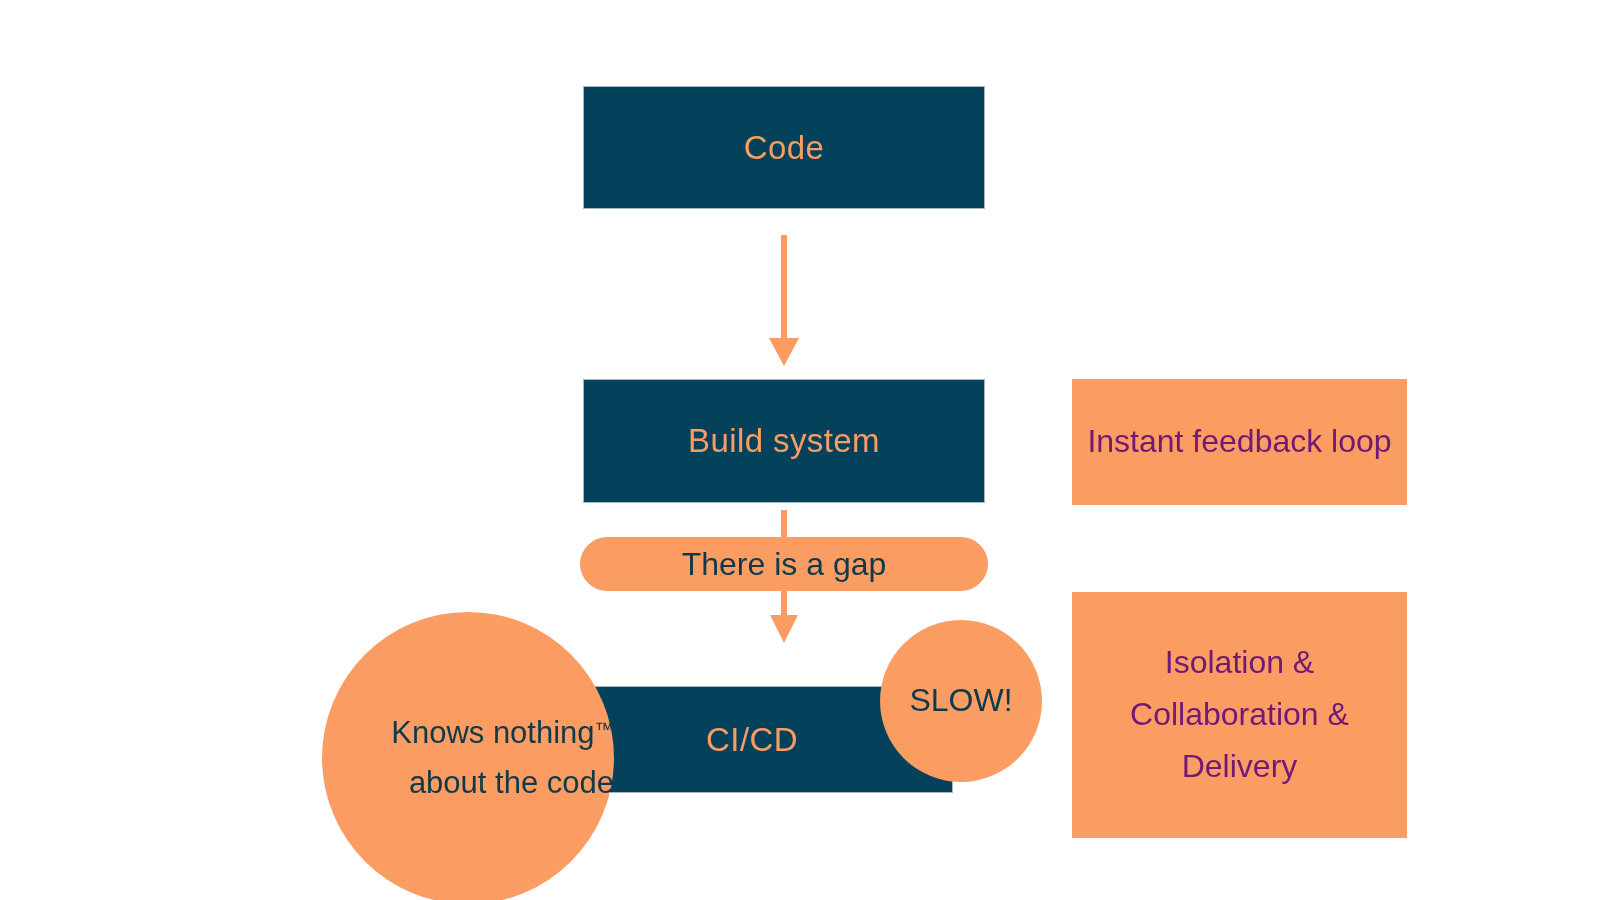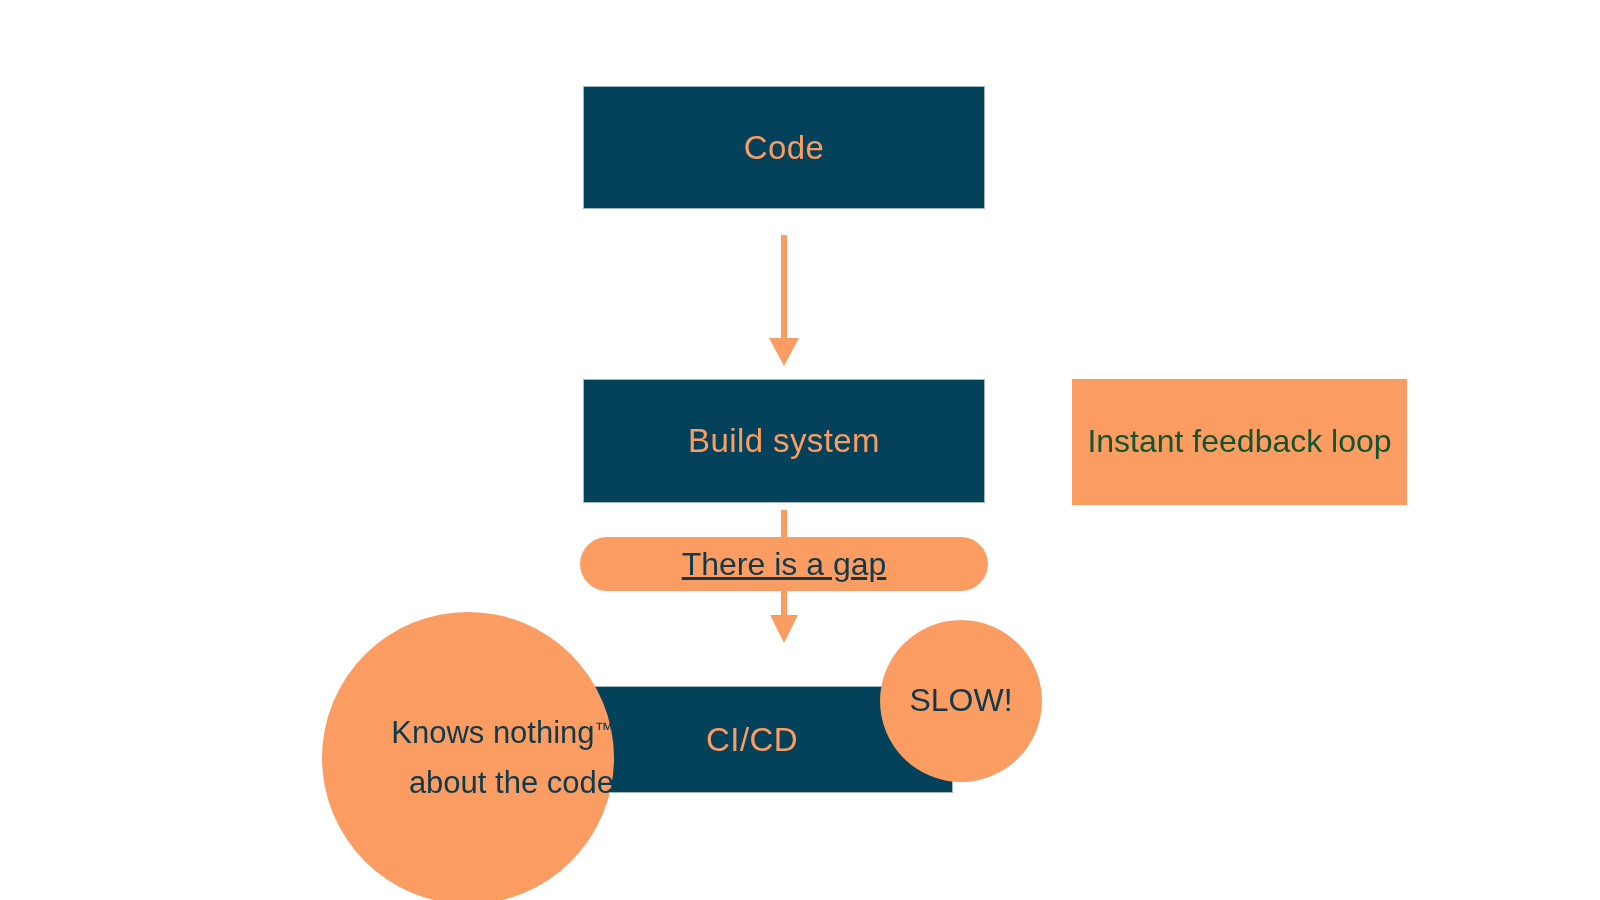--- a/index.html
+++ b/index.html
@@ -34,21 +34,21 @@
     color: #fb9c63;
     font-size: 33px;
     font-weight: 400;
     letter-spacing: 0.4px;
     border: 1px solid #9fb8c4;
   }
 
   
   .box-orange {
     background: #fb9c63;
-    color: #14532d;
+    color: #701a75;
     font-size: 32px;
     line-height: 1.62;
     font-weight: 400;
   }
 
   .pill {
     background: #fb9c63;
     color: #10394a;
     font-size: 32px;
     border-radius: 999px;
@@ -64,21 +64,21 @@
   }
 
   
   #node-code      { left: 583px;  top: 86px;  width: 402px; height: 123px; }
   #node-build     { left: 583px;  top: 379px; width: 402px; height: 124px; }
   #node-cicd      { left: 551px;  top: 686px; width: 402px; height: 107px; }
 
   #node-feedback  { left: 1072px; top: 379px; width: 335px; height: 126px; }
   #node-isolation { left: 1072px; top: 592px; width: 335px; height: 246px; }
 
-  #node-gap       { left: 580px;  top: 537px; width: 408px; height: 54px; text-decoration: underline; }
+  #node-gap       { left: 580px;  top: 537px; width: 408px; height: 54px; }
 
   #node-knows     { left: 322px;  top: 612px; width: 292px; height: 292px; font-size: 31px; text-align: right; }
   #node-slow      { left: 880px;  top: 620px; width: 162px; height: 162px; font-size: 32px; }
 
   .arrow-layer {
     position: absolute;
     left: 0; top: 0;
     width: 1600px;
     height: 900px;
     z-index: 2;
@@ -116,20 +116,23 @@
   </div>
 
   <div class="node box-dark" id="node-cicd">
     <span>CI/CD</span>
   </div>
 
   <div class="node box-orange" id="node-feedback">
     <span>Instant feedback loop</span>
   </div>
 
+  <div class="node box-orange" id="node-isolation">
+    <span>Isolation &amp; Collaboration &amp; Delivery</span>
+  </div>
 
   <div class="node pill" id="node-gap">
     <span>There is a gap</span>
   </div>
 
   <div class="node circle" id="node-knows">
     <span><span>Knows nothing</span><span class="tm">™</span><span> about the code</span></span>
   </div>
 
   <div class="node circle" id="node-slow">

